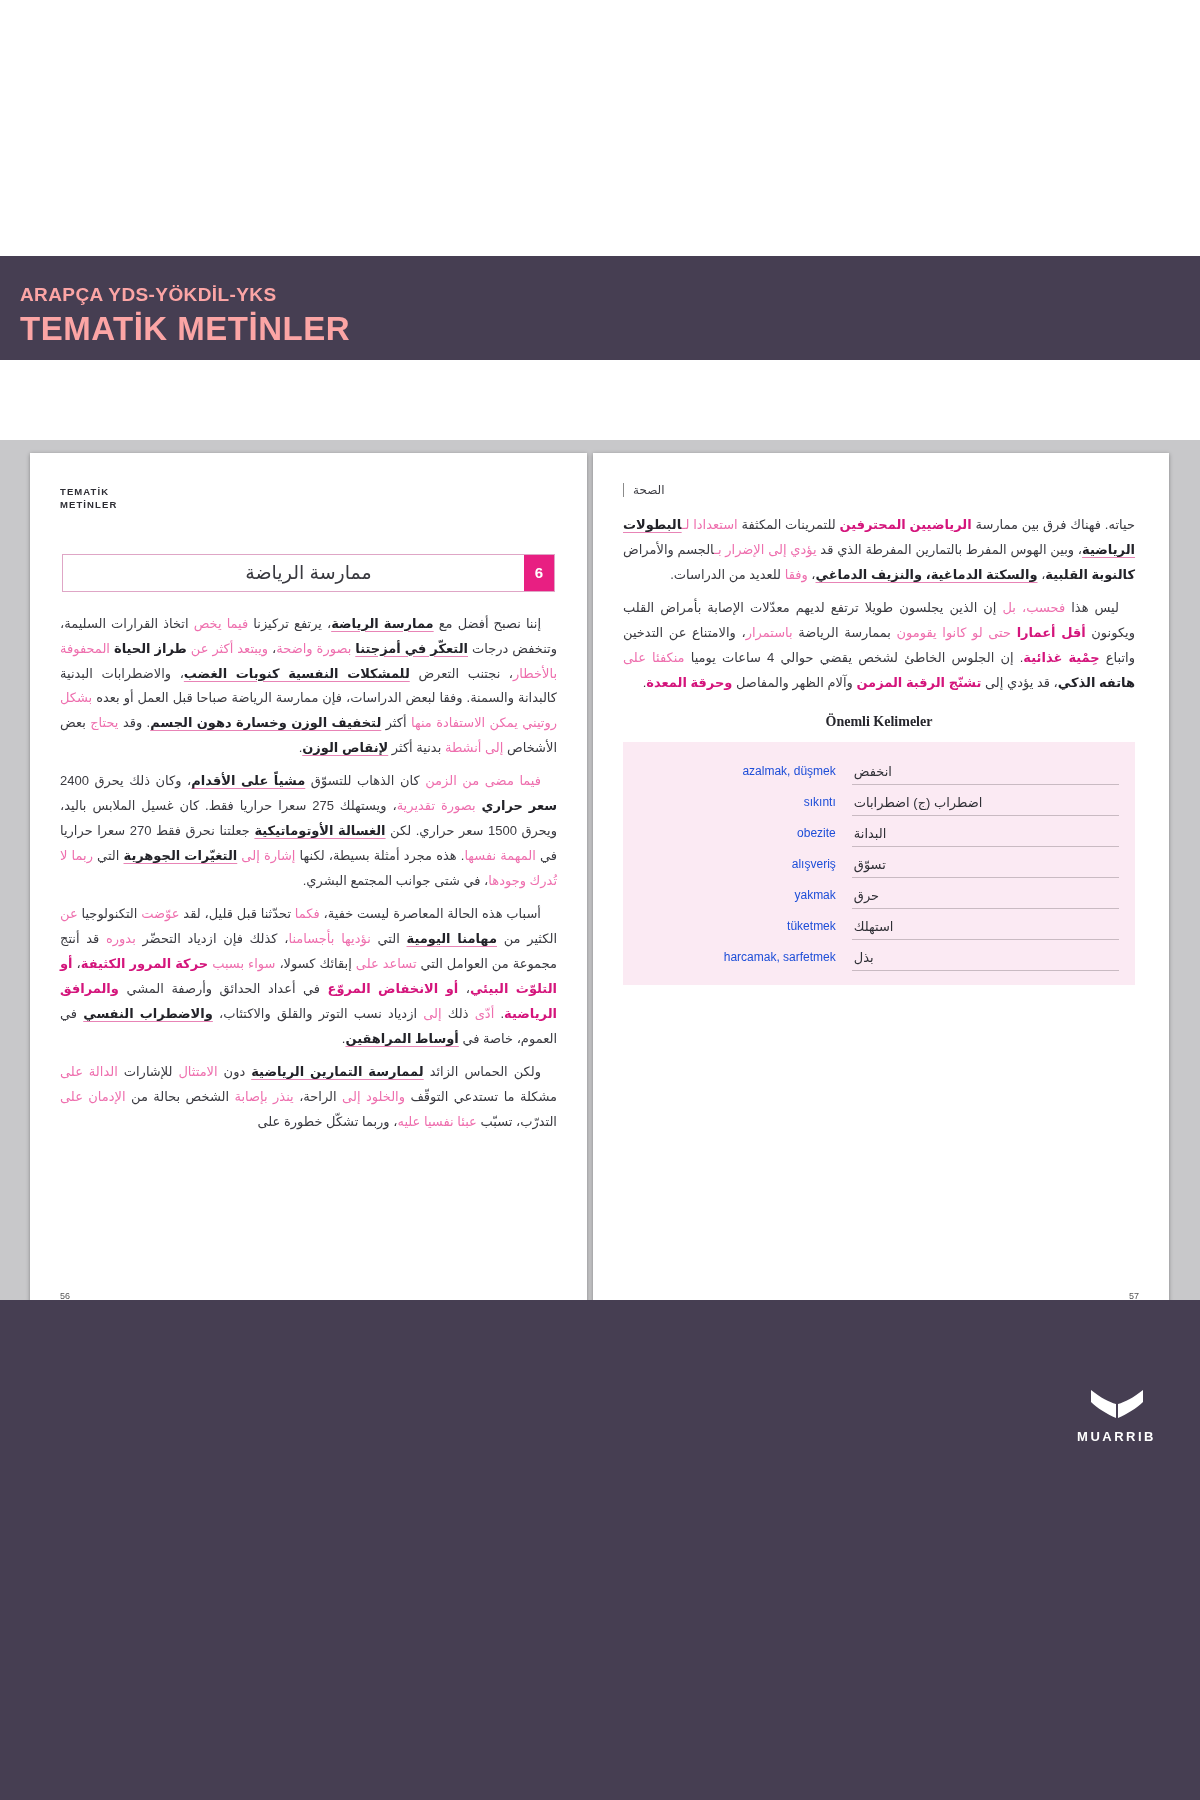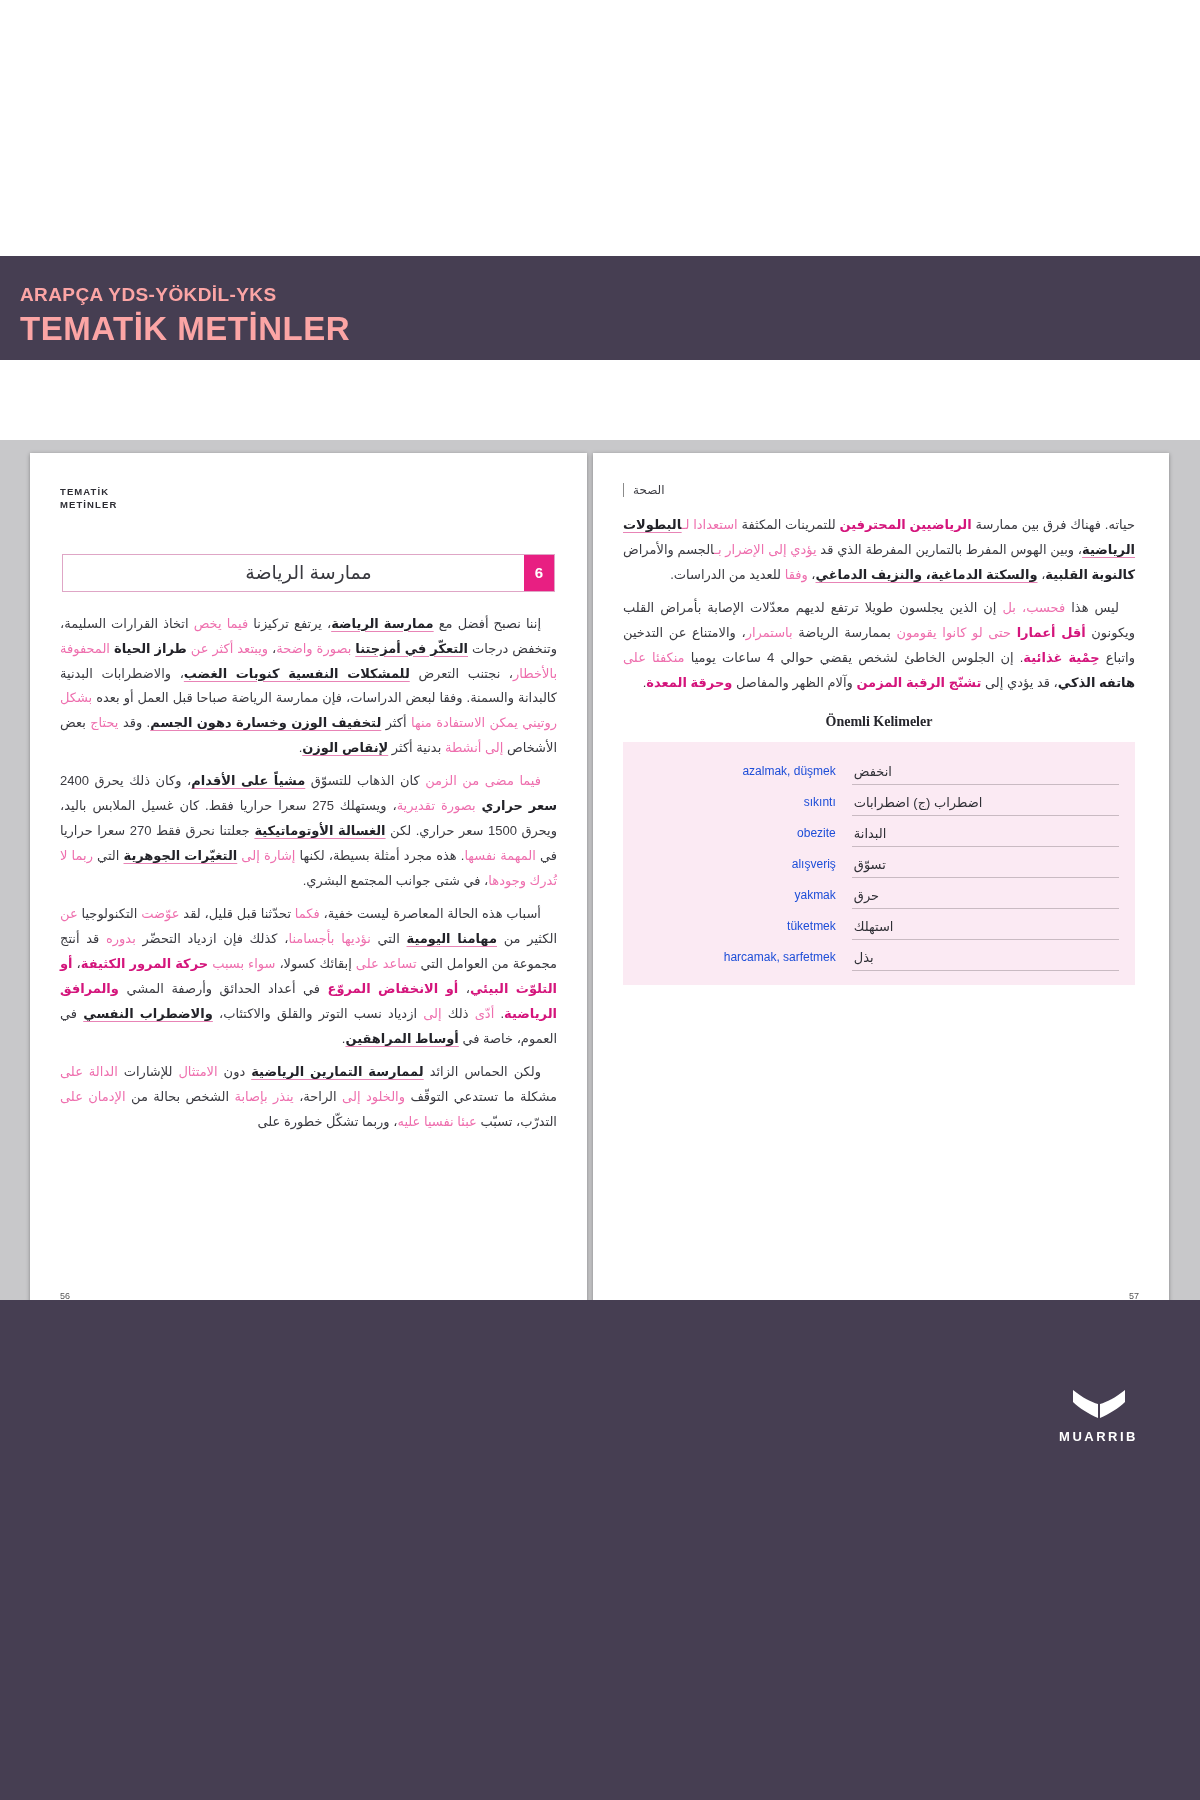--- a/index.html
+++ b/index.html
@@ -65,21 +65,21 @@
     flex:1;margin-left:16px;border-bottom:1px solid #c9bac2;
     direction:rtl;text-align:left;font-size:13px;color:#2f2f35;padding:0 2px 5px 2px;
   }
 
   .pn{position:absolute;bottom:20px;font-size:9px;color:#555;}
   .pn-left{left:30px;}
   .pn-right{right:30px;}
 
   
   .bottom-band{position:absolute;left:0;top:1300px;width:100%;height:500px;background:#463e52;}
-  .brand{position:absolute;top:88px;right:62px;text-align:center;color:#fff;}
+  .brand{position:absolute;top:88px;right:44px;text-align:center;color:#fff;}
   .brand svg{display:block;margin:0 auto 7px auto;}
   .brand-name{font-size:13px;font-weight:bold;letter-spacing:2.5px;}
 </style>
 </head>
 <body>
 
 <header class="top-band">
   <div class="series">ARAPÇA YDS-YÖKDİL-YKS</div>
   <div class="book-title">TEMATİK METİNLER</div>
 </header>

